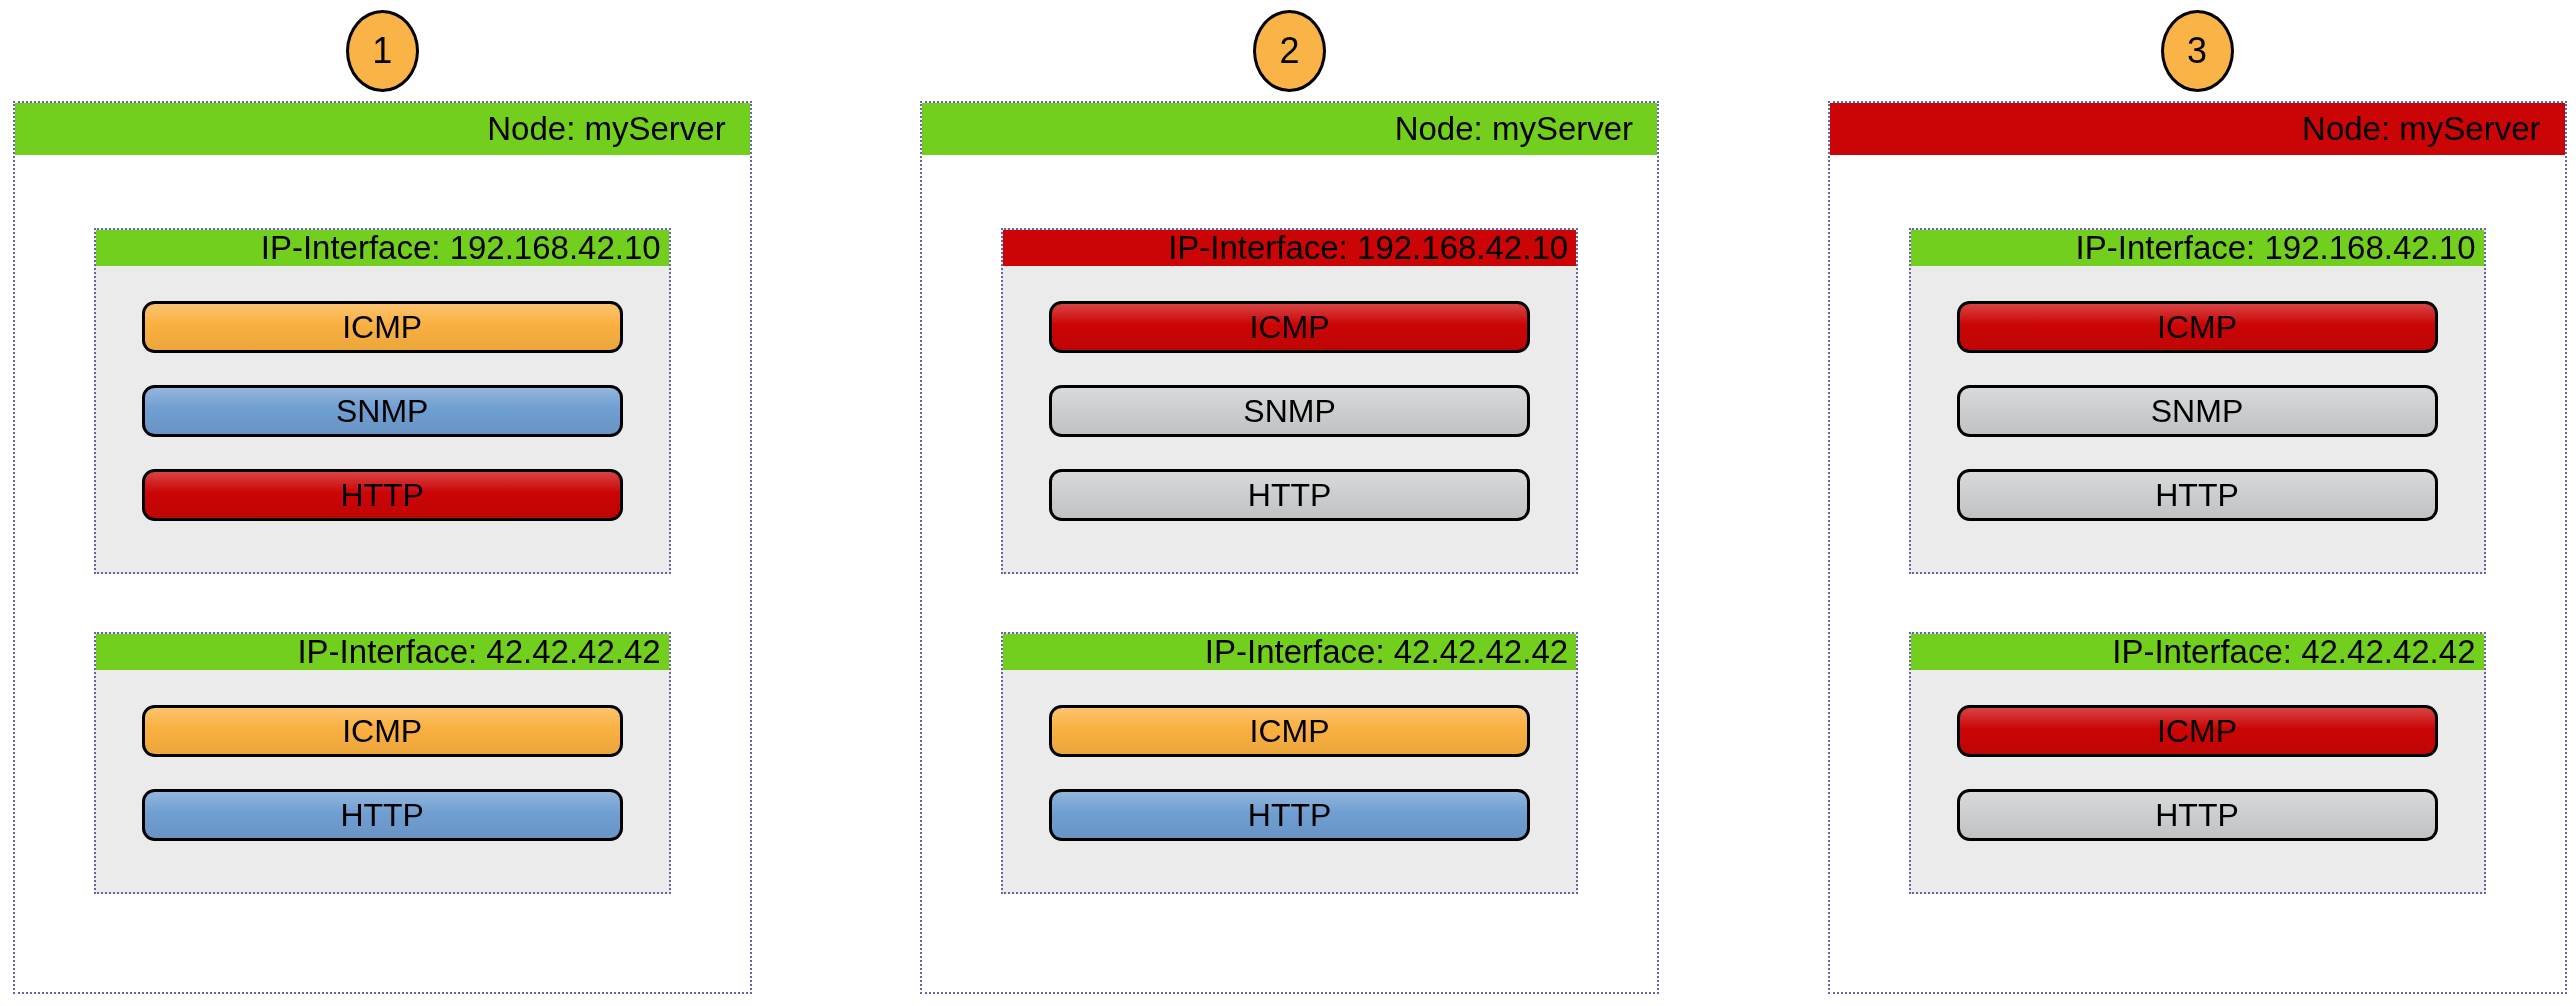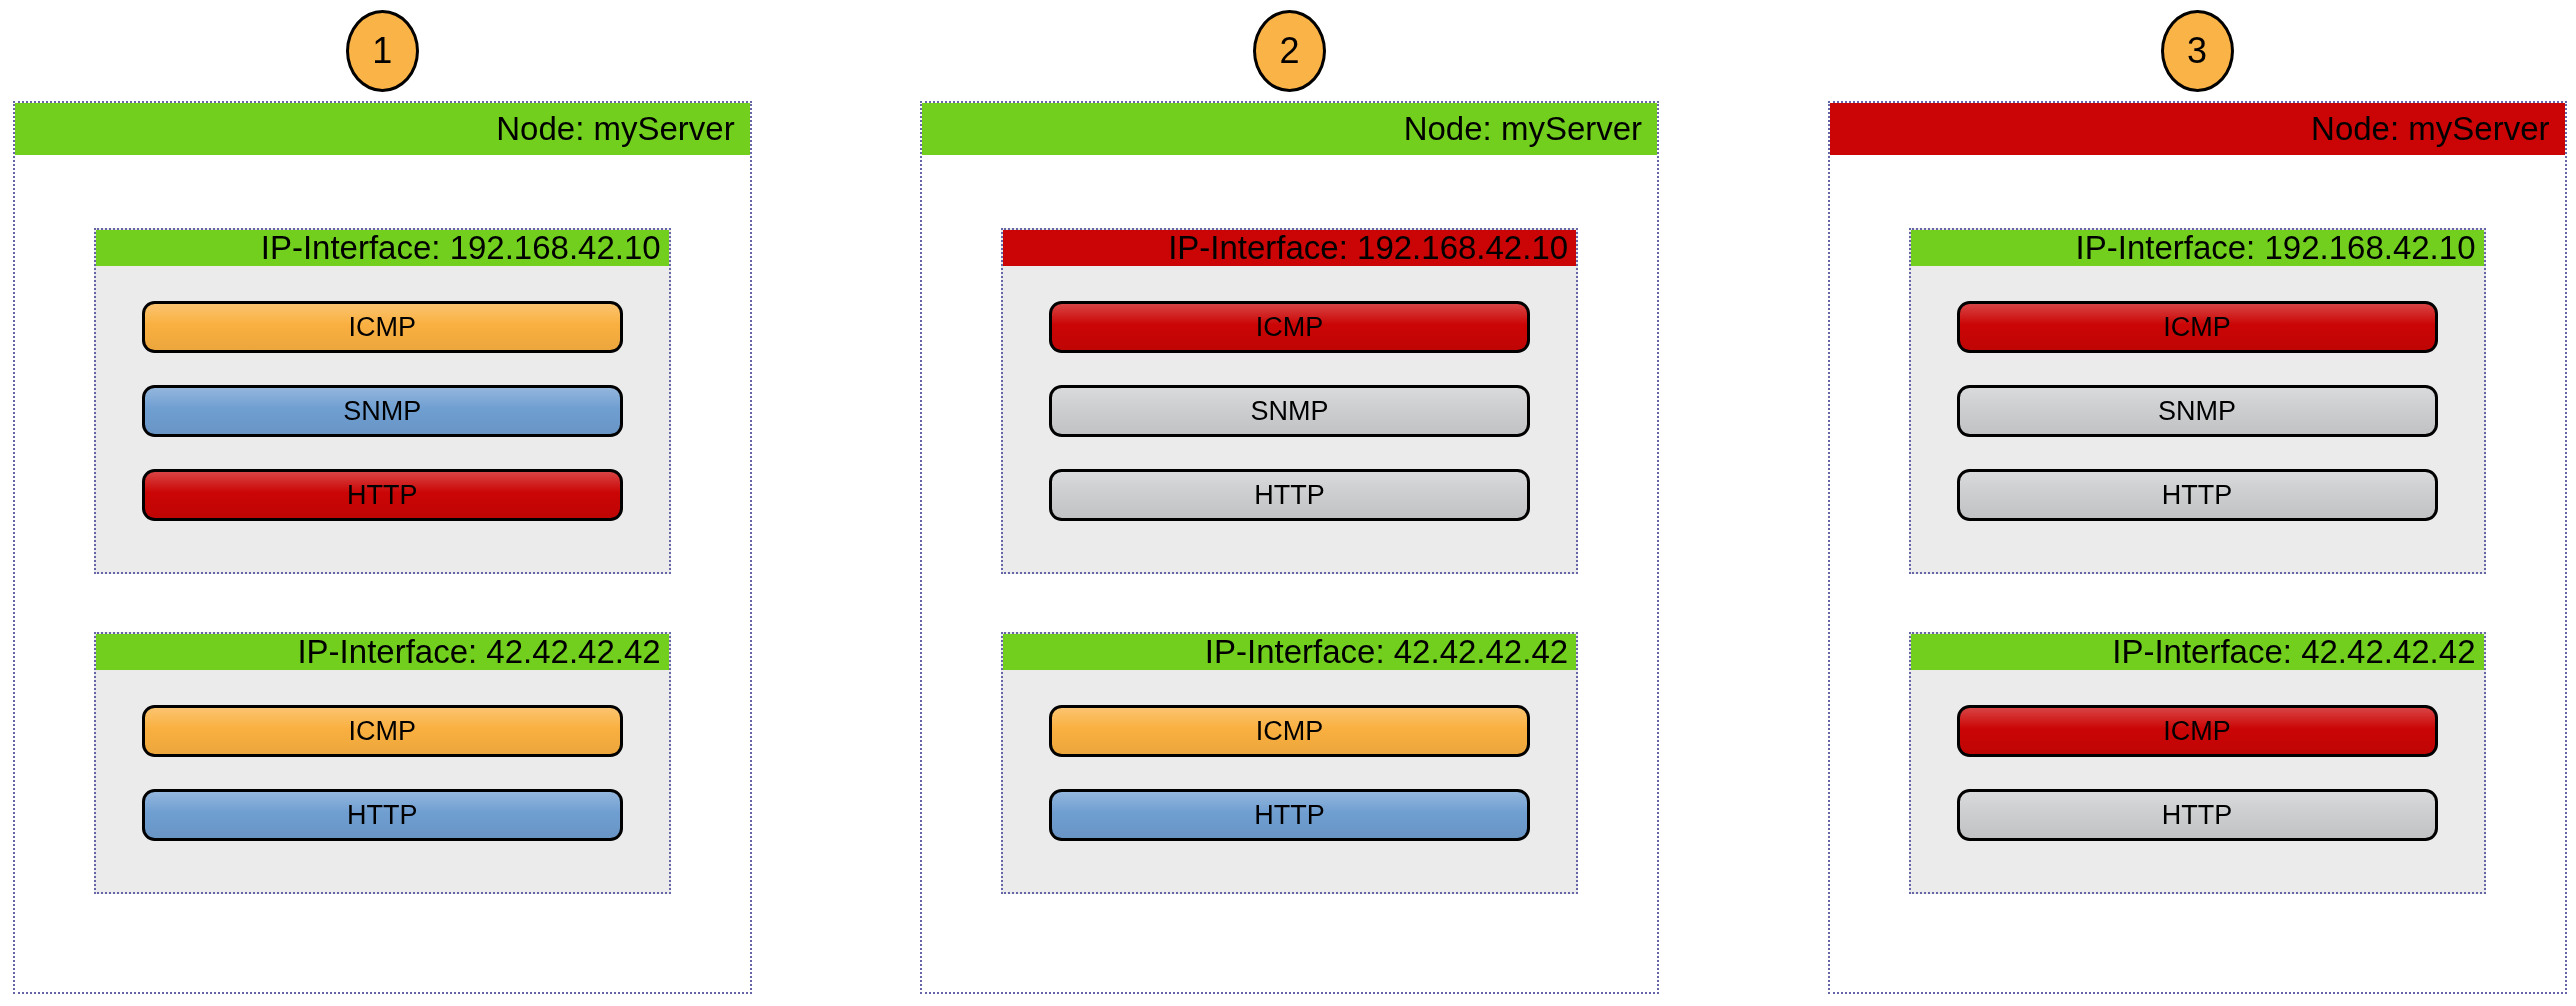--- a/index.html
+++ b/index.html
@@ -36,21 +36,21 @@
   .node-box {
     box-sizing: border-box;
     width: 739px; height: 893px;
     border: 2.4px dotted #6565A8;
     background: #ffffff;
   }
   .node-header {
     box-sizing: border-box;
     height: 52px;
     display: flex; align-items: center; justify-content: flex-end;
-    padding-right: 15px;
+    padding-right: 24px;
     font-size: 33px;
     white-space: nowrap;
   }
   .node-body {
     display: flex;
     flex-direction: column;
     align-items: center;
     gap: 58px;
     padding-top: 73px;
   }
@@ -73,21 +73,21 @@
     flex-direction: column;
     gap: 32px;
     padding: 35px 46px 51px 46px;
   }
   .proto-btn {
     box-sizing: border-box;
     height: 52px;
     border: 3.2px solid #000;
     border-radius: 12.7px;
     display: flex; align-items: center; justify-content: center;
-    font-size: 27px;
+    font-size: 32px;
     background-image: linear-gradient(rgba(255,255,255,0.25), rgba(255,255,255,0) 45%, rgba(0,0,0,0.06));
   }
 </style>
 </head>
 <body>
 
 <div class="canvas">
 
   <div class="column">
     <div class="badge" style="background-color: rgb(250, 179, 71);">

